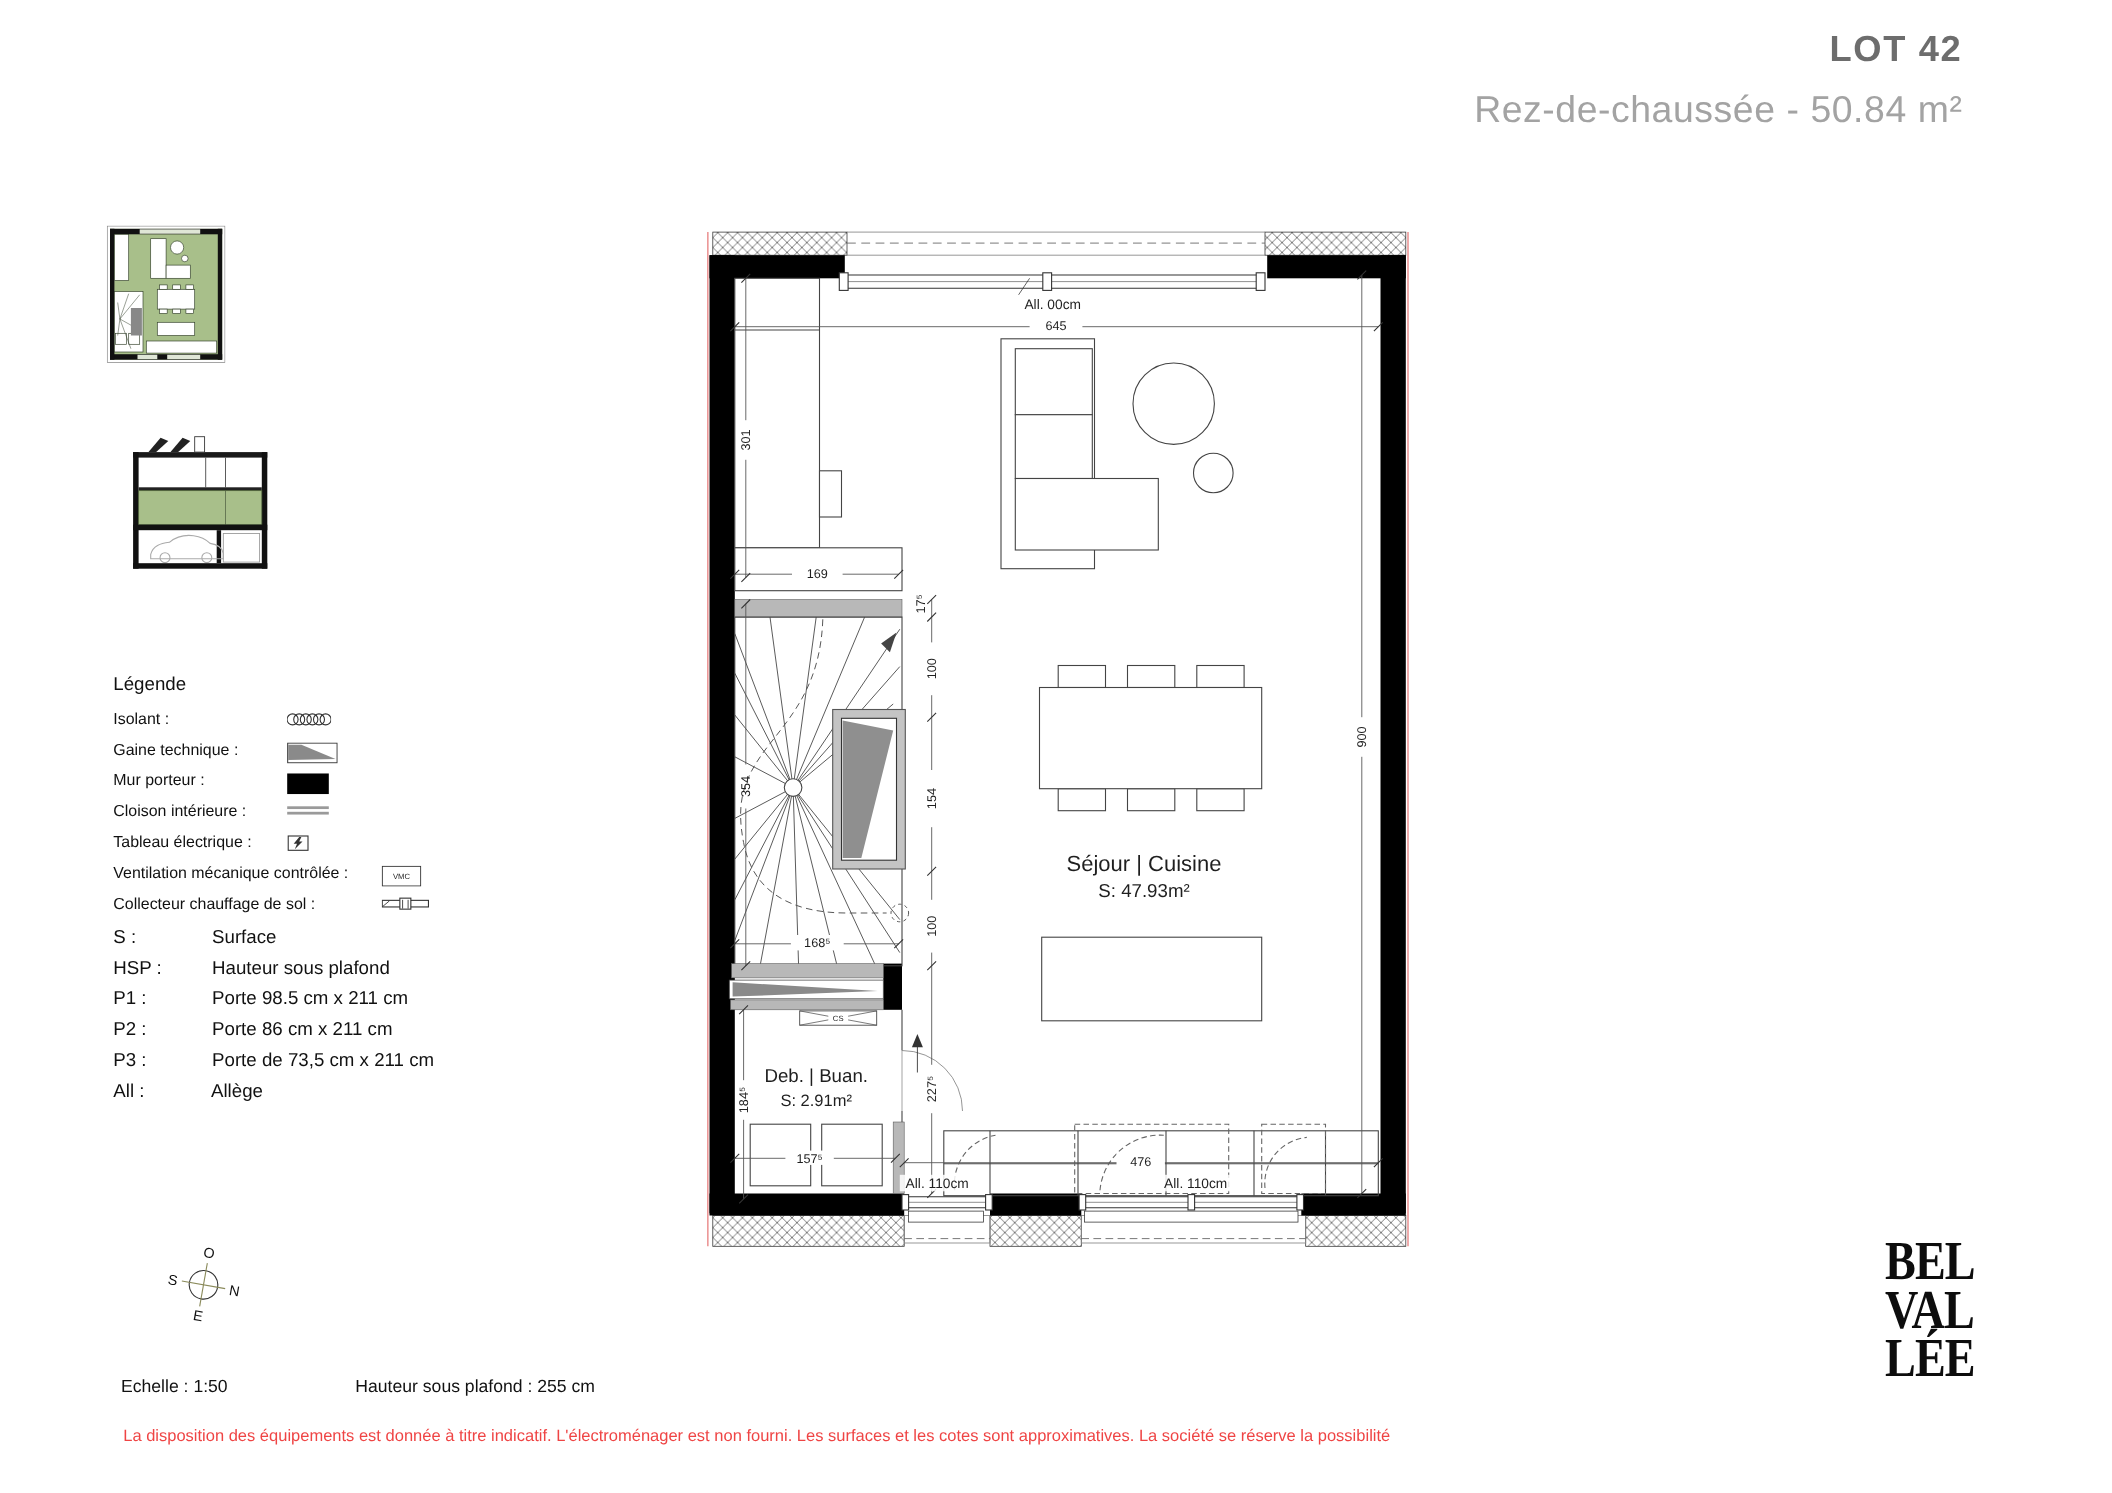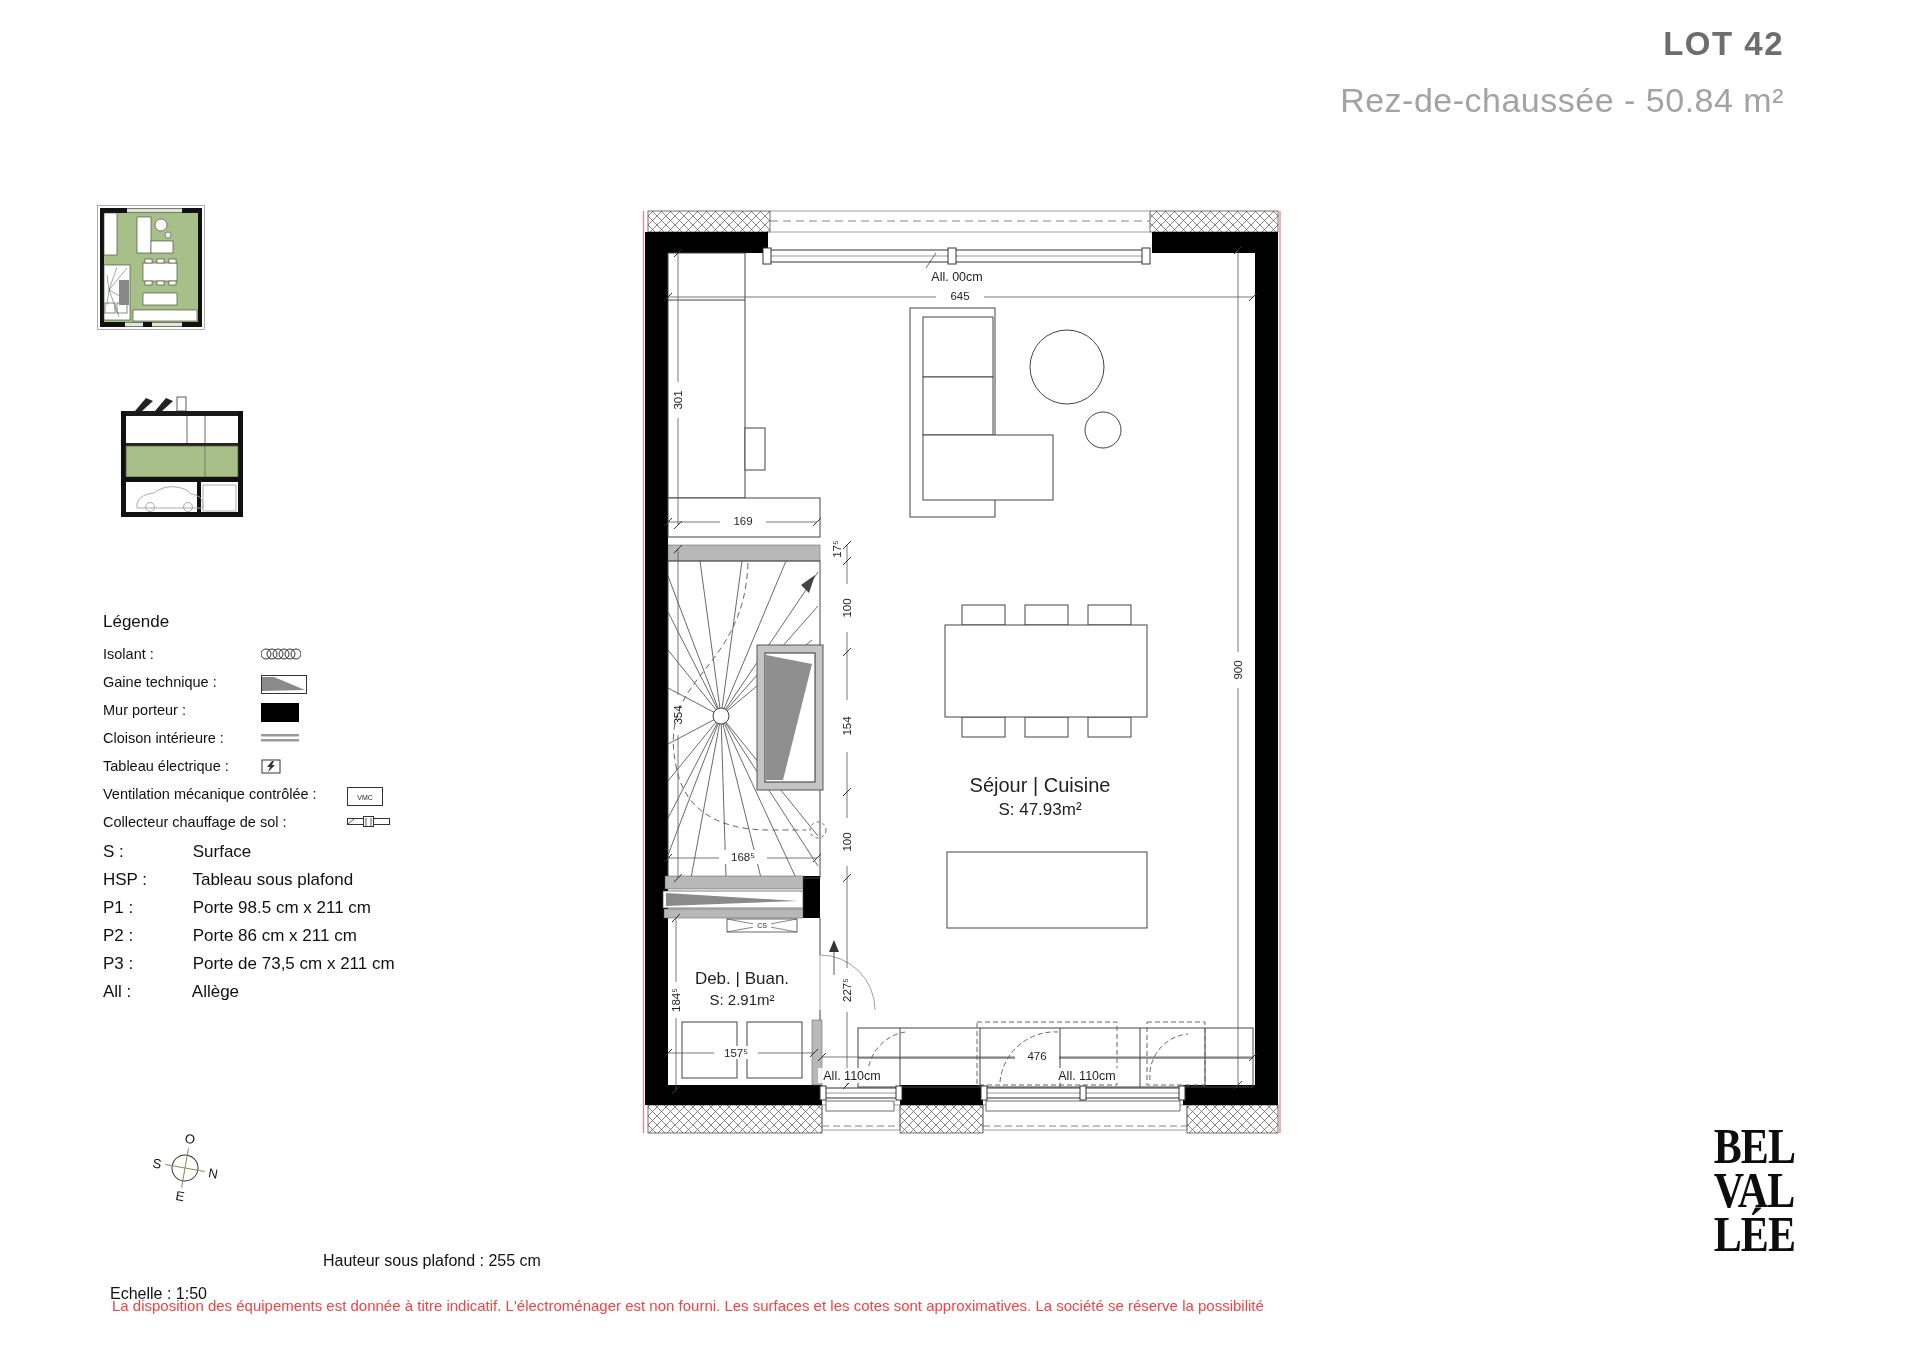--- a/index.html
+++ b/index.html
@@ -32,21 +32,21 @@
   .ann{font-size:12.5px;}
   .room1{font-size:20px;} .room1s{font-size:17px;}
   .room2{font-size:17px;} .room2s{font-size:15px;}
   .doorlbl{font-size:7px;}
 
   
   .compass{position:absolute;left:145px;top:1125px;width:80px;height:80px;}
   .compass text{font-size:13px;fill:#111;}
 
   
-  .scale-label{position:absolute;left:110px;top:1252px;font-size:16px;color:#111;margin-top:33px;}
+  .scale-label{position:absolute;left:110px;top:1252px;font-size:16px;color:#111;}
   .ceiling-label{position:absolute;left:323px;top:1252px;font-size:16px;color:#111;}
   .disclaimer{position:absolute;left:112px;top:1297px;font-size:15px;line-height:18px;color:#ef4444;}
 
   
   .brand-logo{position:absolute;left:1706px;top:1124px;width:96px;text-align:center;
               font-family:"Liberation Serif",serif;font-weight:bold;color:#0d0d0d;
               font-size:50px;line-height:44px;letter-spacing:-1px;
               transform:scaleX(.84);transform-origin:center top;}
 </style>
 </head>
@@ -206,21 +206,21 @@
         </svg>
       </span>
     </div>
 
     <div class="ab-row">
       <span class="abbr">S :</span>
       <span>Surface</span>
     </div>
     <div class="ab-row">
       <span class="abbr">HSP :</span>
-      <span>Tableau sous plafond</span>
+      <span>Hauteur sous plafond</span>
     </div>
     <div class="ab-row">
       <span class="abbr">P1 :</span>
       <span>Porte 98.5 cm x 211 cm</span>
     </div>
     <div class="ab-row">
       <span class="abbr">P2 :</span>
       <span>Porte 86 cm x 211 cm</span>
     </div>
     <div class="ab-row">

